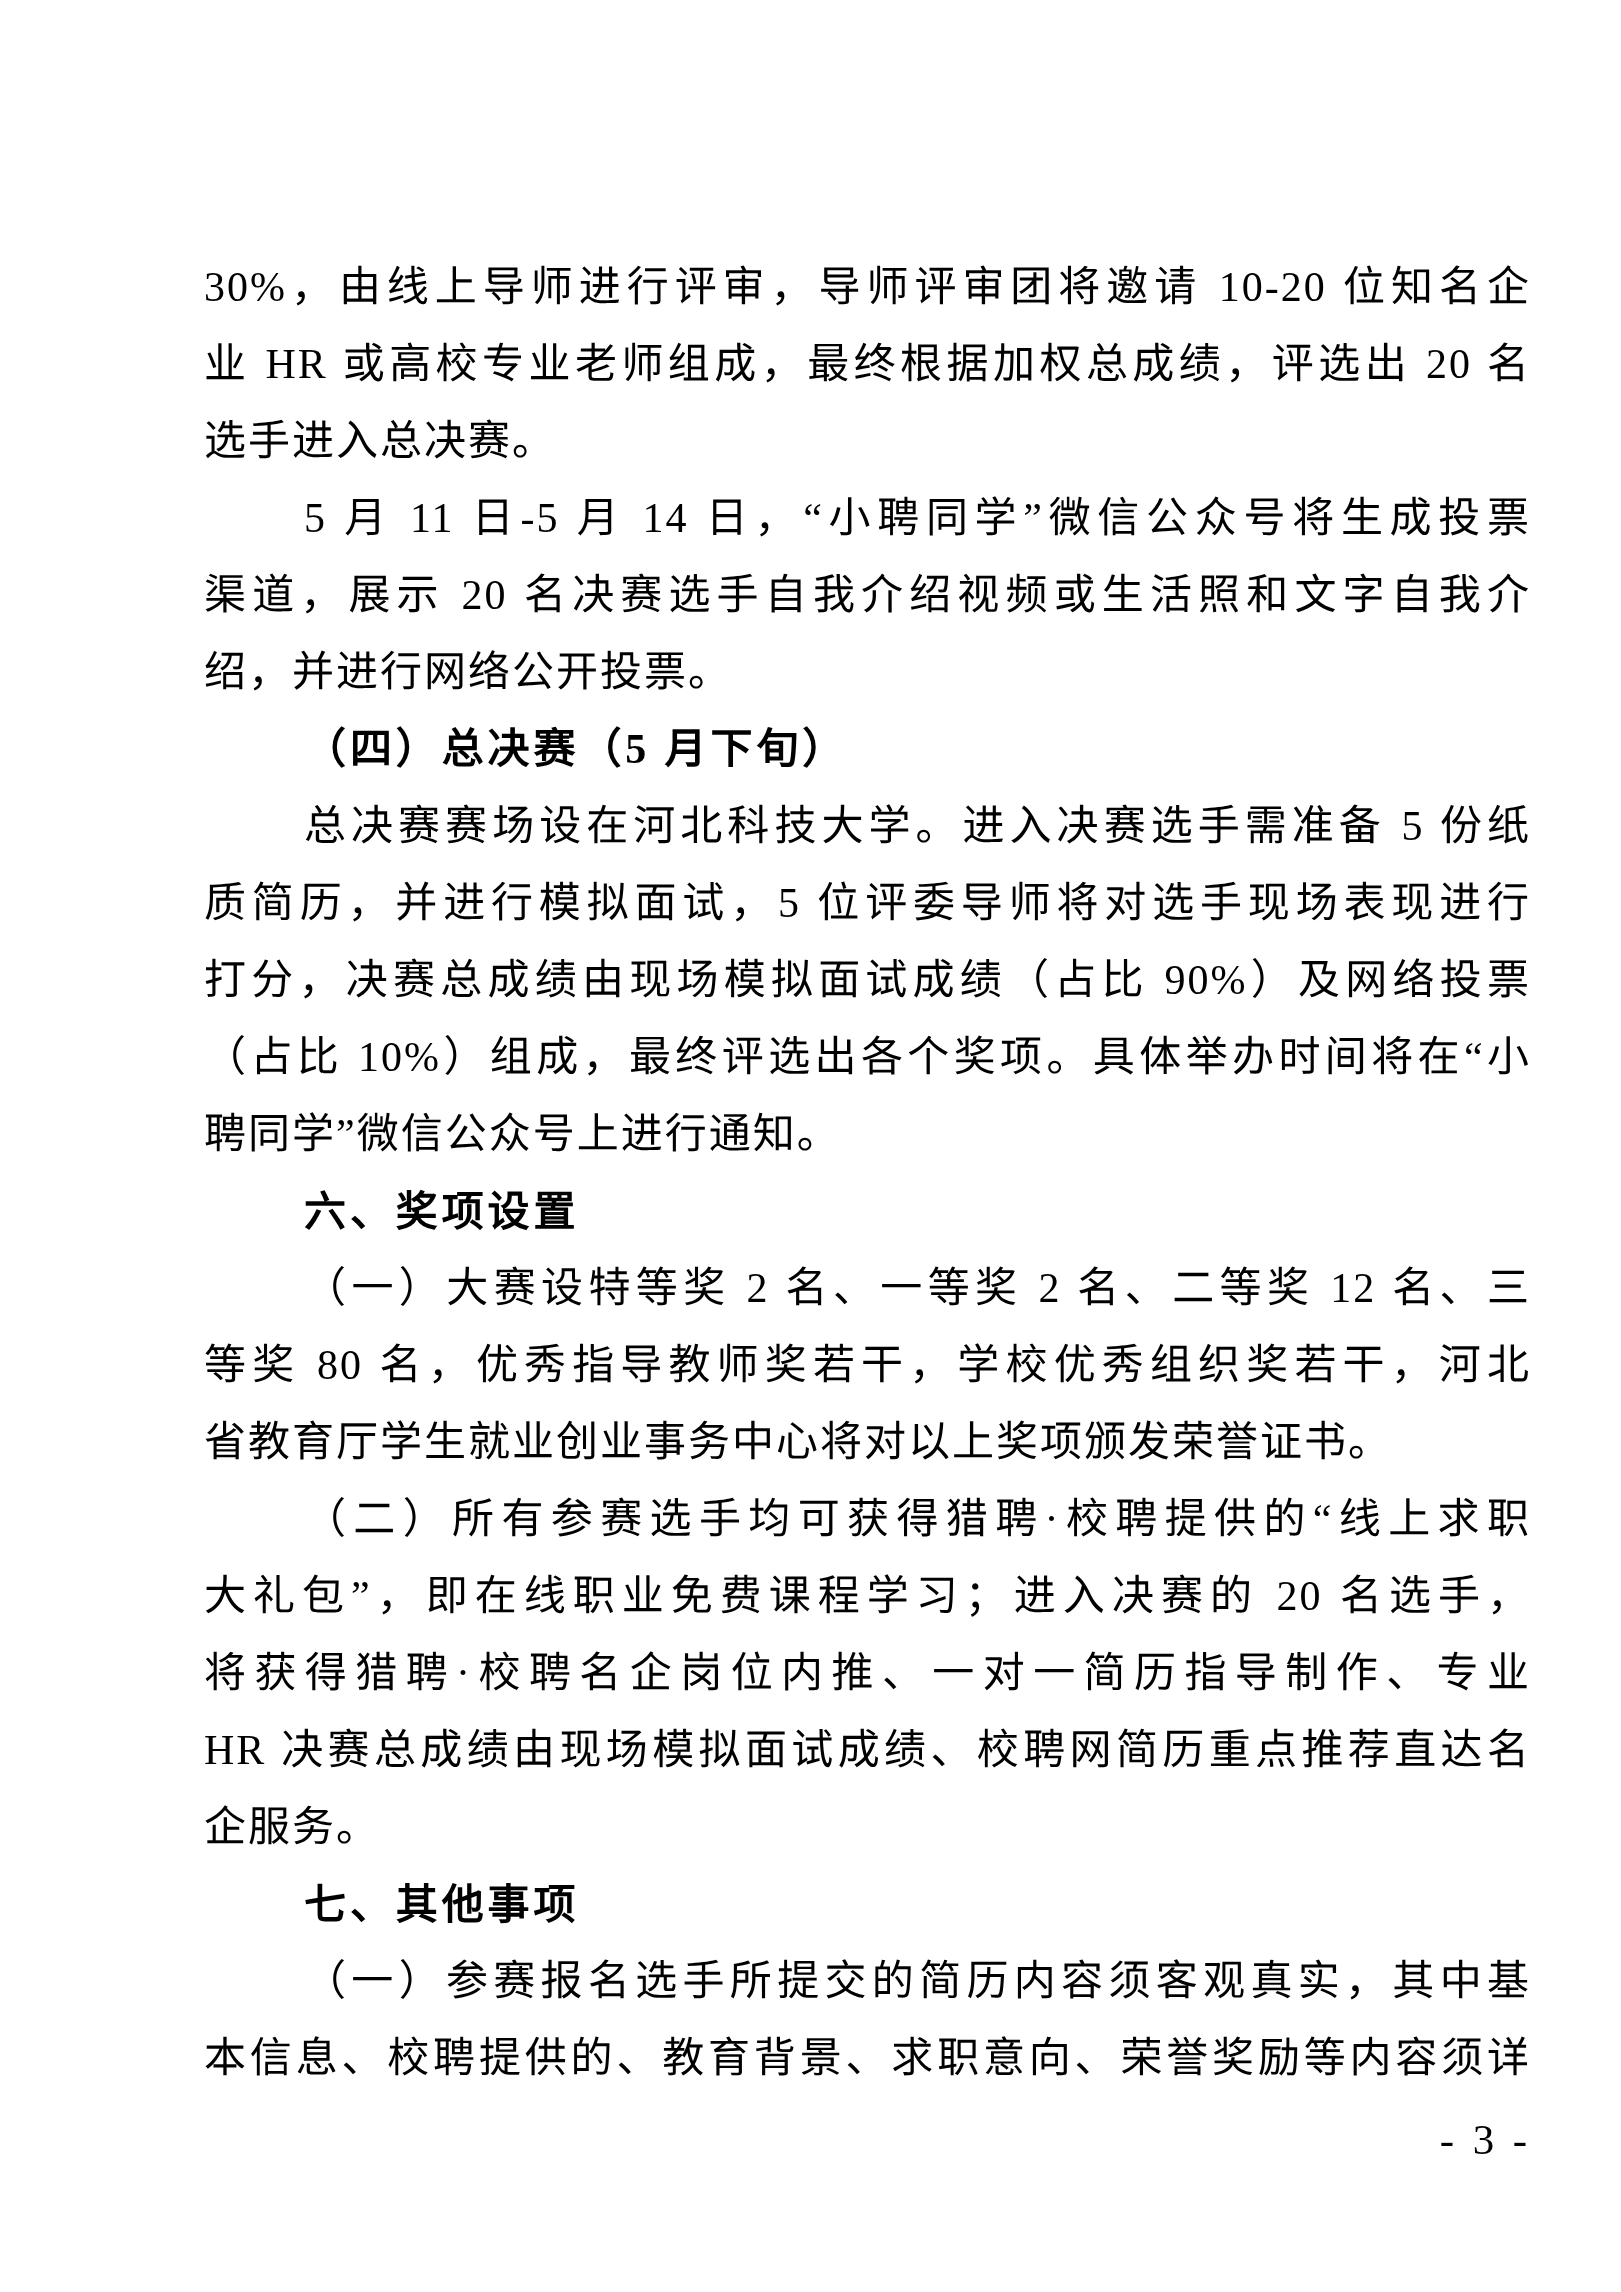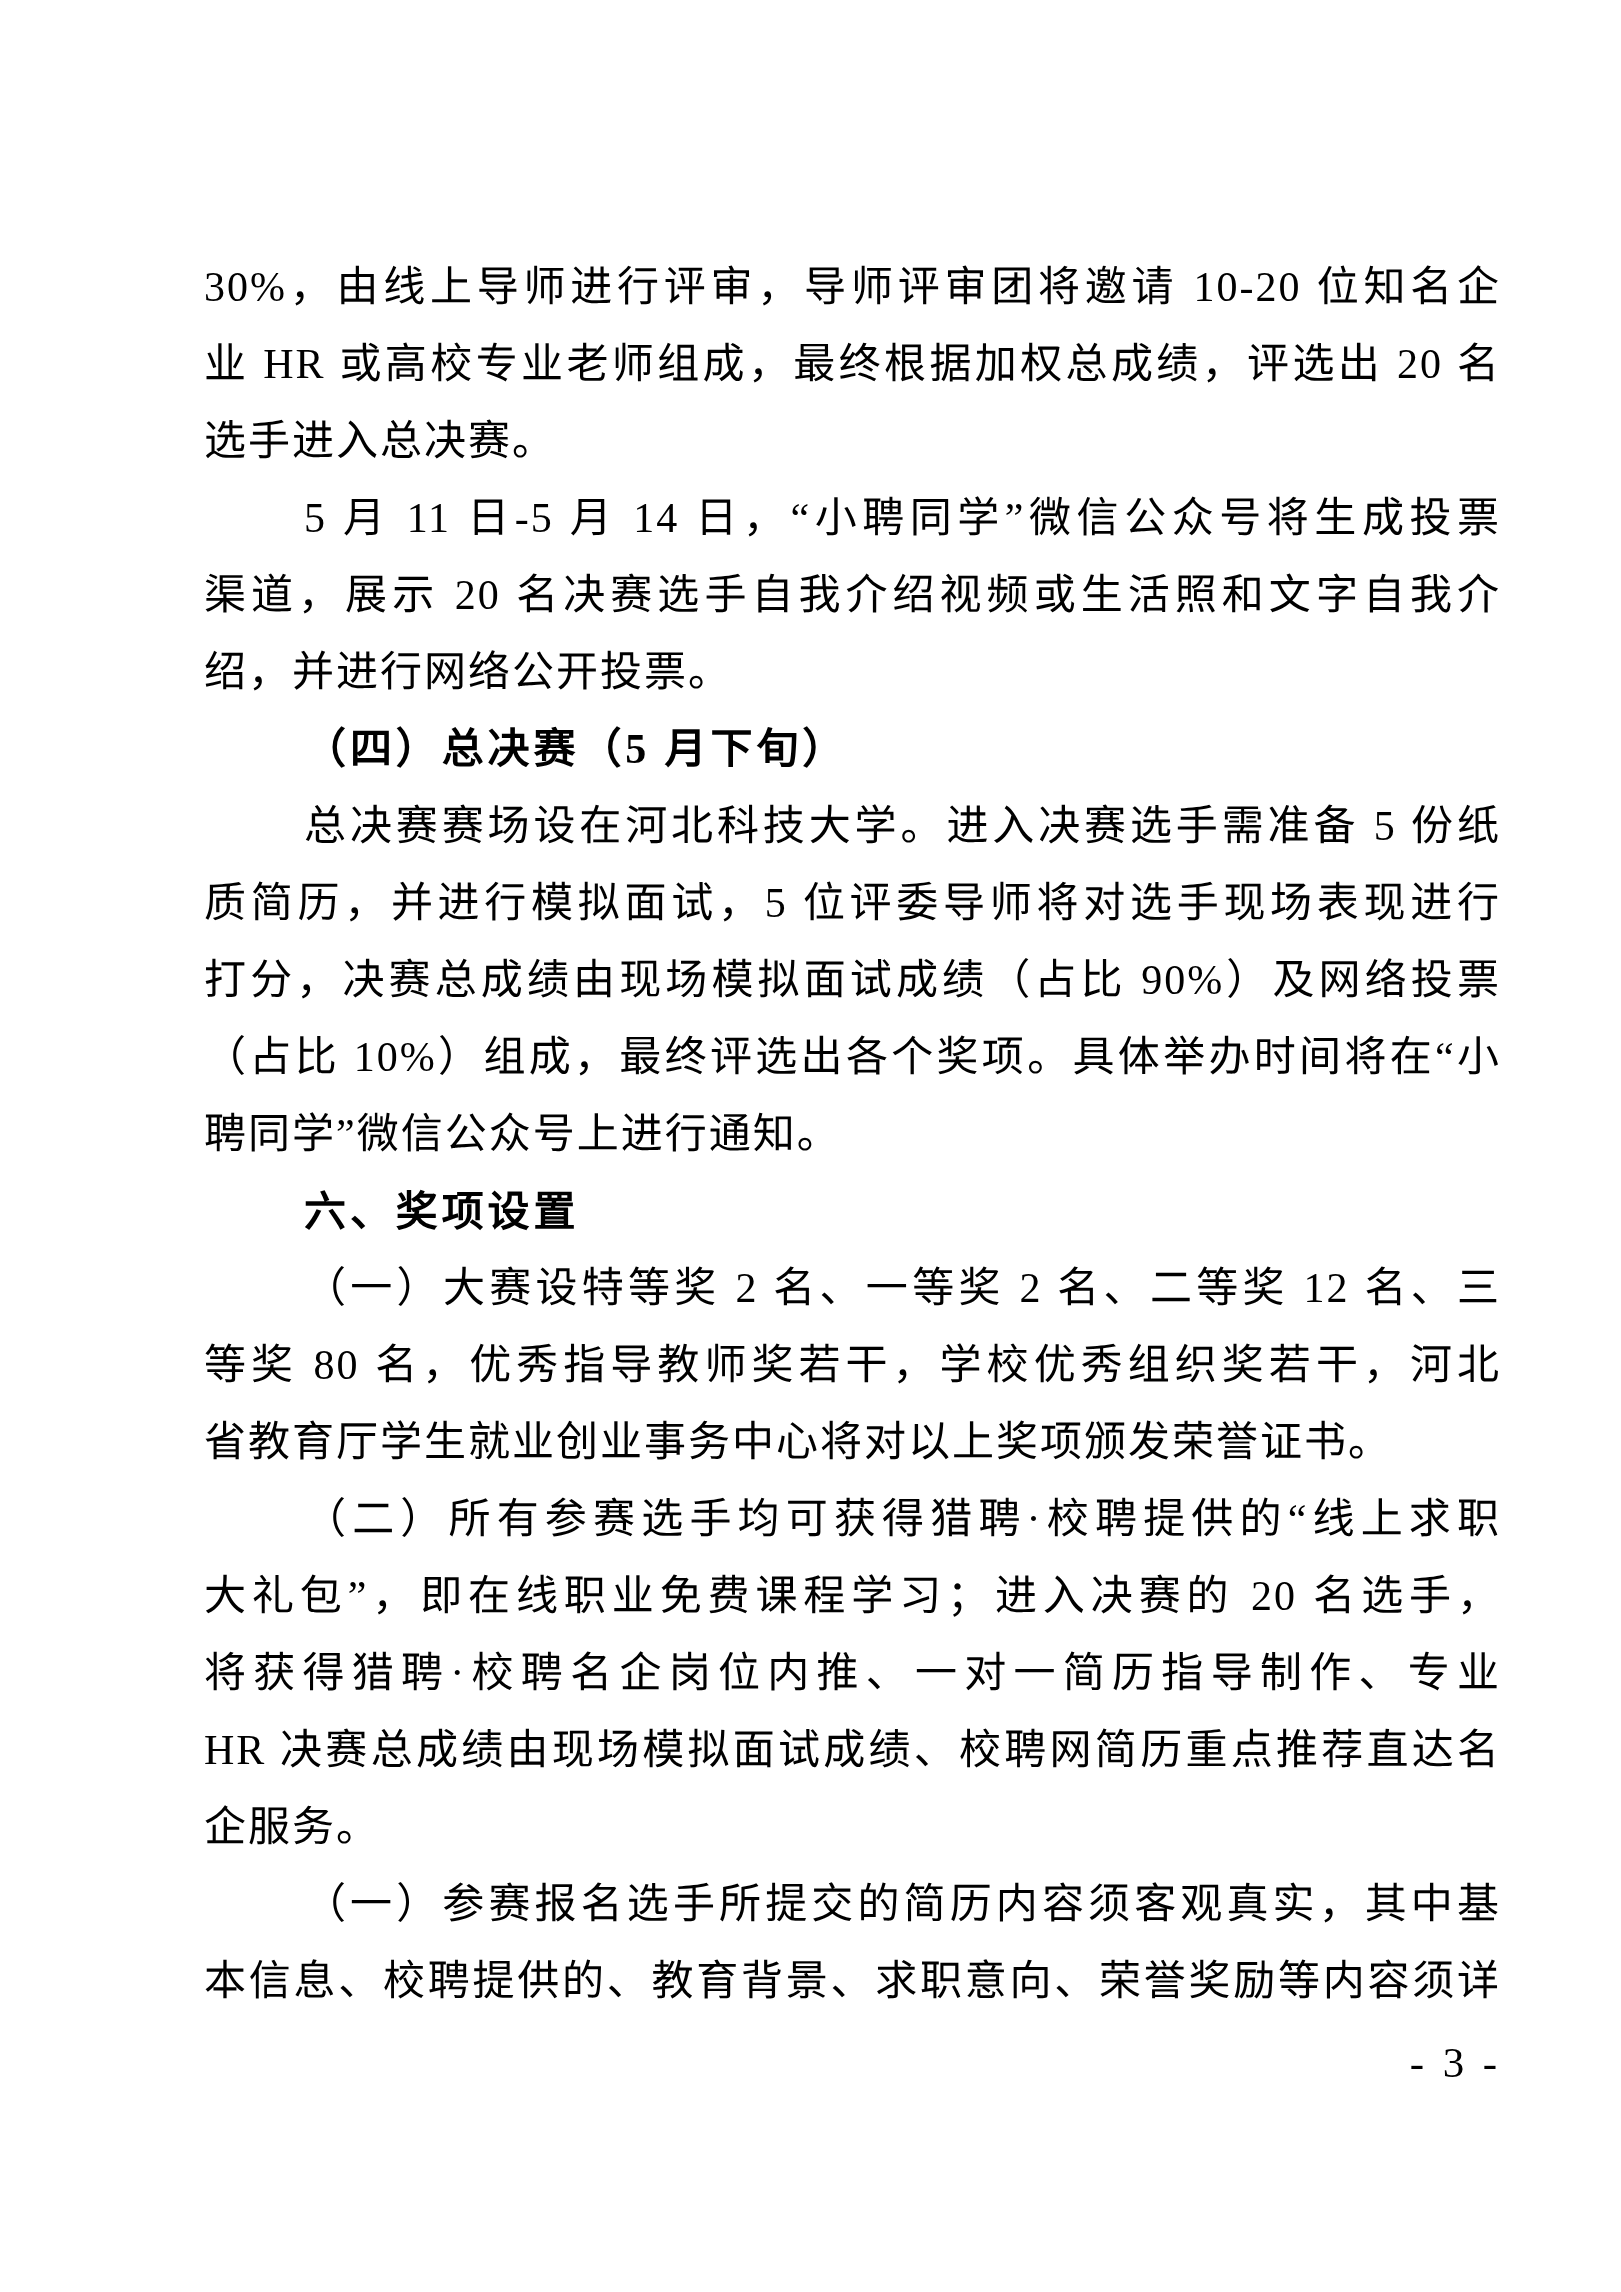--- a/index.html
+++ b/index.html
@@ -6,21 +6,21 @@
     margin: 0;
     padding: 0;
     background: #ffffff;
   }
   .page {
     position: relative;
     width: 1621px;
     height: 2293px;
     background: #ffffff;
     box-sizing: border-box;
-    padding: 249px 120px 0 204px;
+    padding: 249px 90px 0 204px;
     font-family: "Liberation Serif", "DejaVu Serif", serif;
     font-size: 42px;
     color: #000000;
     overflow: hidden;
   }
   .line {
     height: 77px;
     line-height: 77px;
     letter-spacing: 2px;
     white-space: nowrap;
@@ -71,17 +71,18 @@
   <div class="line">聘同学”微信公众号上进行通知。</div>
   <div class="line indent hei">六、奖项设置</div>
   <div class="line just indent">（一）大赛设特等奖 2 名、一等奖 2 名、二等奖 12 名、三</div>
   <div class="line just">等奖 80 名，优秀指导教师奖若干，学校优秀组织奖若干，河北</div>
   <div class="line">省教育厅学生就业创业事务中心将对以上奖项颁发荣誉证书。</div>
   <div class="line just indent">（二）所有参赛选手均可获得猎聘·校聘提供的“线上求职</div>
   <div class="line just">大礼包”，即在线职业免费课程学习；进入决赛的 20 名选手，</div>
   <div class="line just">将获得猎聘·校聘名企岗位内推、一对一简历指导制作、专业</div>
   <div class="line just">HR 决赛总成绩由现场模拟面试成绩、校聘网简历重点推荐直达名</div>
   <div class="line">企服务。</div>
+  <div class="line indent hei">七、其他事项</div>
   <div class="line just indent">（一）参赛报名选手所提交的简历内容须客观真实，其中基</div>
   <div class="line just">本信息、校聘提供的、教育背景、求职意向、荣誉奖励等内容须详</div>
   <div class="page-number">- 3 -</div>
 </div>
 
 
 </body></html>

